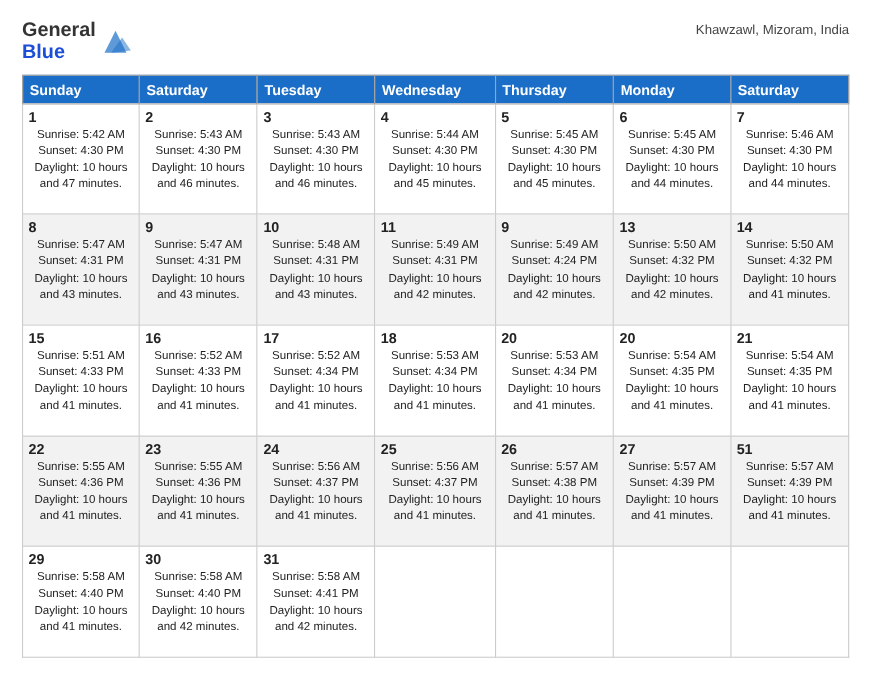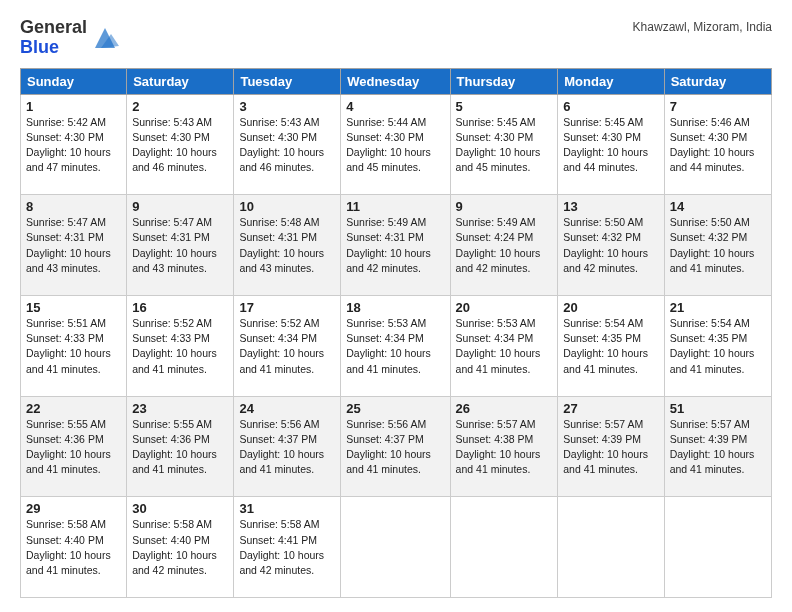--- a/index.html
+++ b/index.html
@@ -83,20 +83,21 @@
     .day-num {
       font-size: 13px;
       font-weight: bold;
       display: block;
       margin-bottom: 1px;
     }
     .day-info {
       font-size: 10.5px;
       line-height: 1.45;
       color: #222;
+      text-align: center;
     }
     .empty-cell {
       background: #fff !important;
     }
   </style>
 </head>
 <body>
 
 <div class="page">
   <div class="header">

